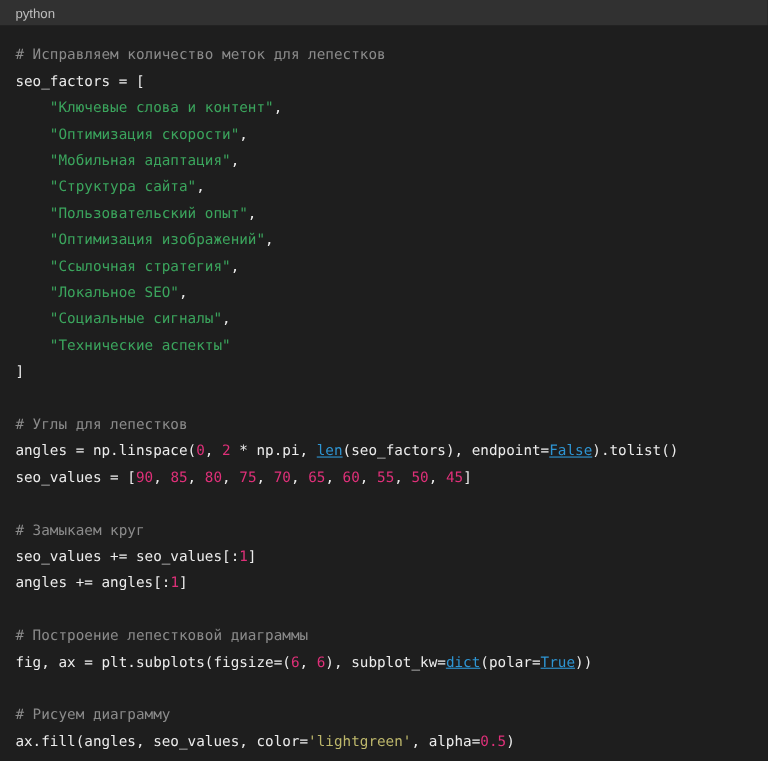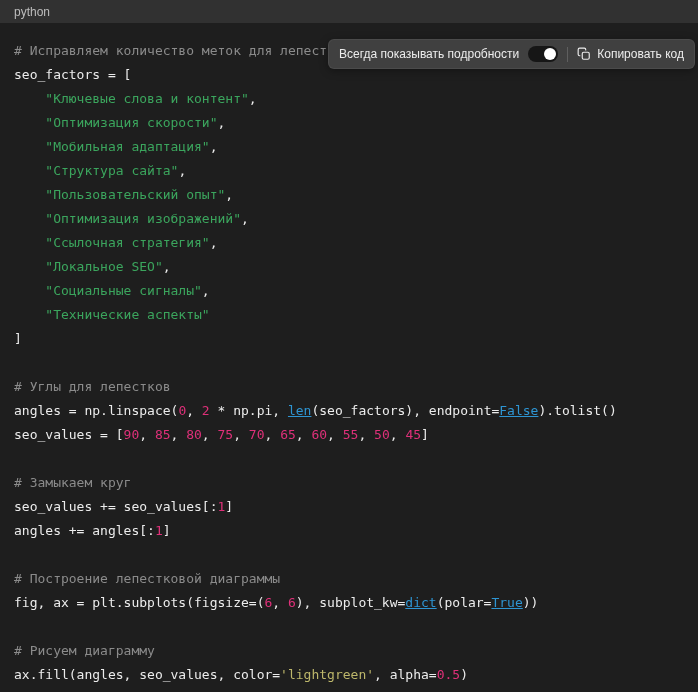--- a/index.html
+++ b/index.html
@@ -65,30 +65,14 @@
 <body>
 
 <div class="window">
 
   <div class="code-header">
     <span>python</span>
   </div>
 
   <div class="code-area"><div class="code-line"><span class="tok-comment"># Исправляем количество меток для лепестков</span></div><div class="code-line"><span class="tok-plain">seo_factors = [</span></div><div class="code-line"><span class="tok-plain">    </span><span class="tok-string">"Ключевые слова и контент"</span><span class="tok-plain">,</span></div><div class="code-line"><span class="tok-plain">    </span><span class="tok-string">"Оптимизация скорости"</span><span class="tok-plain">,</span></div><div class="code-line"><span class="tok-plain">    </span><span class="tok-string">"Мобильная адаптация"</span><span class="tok-plain">,</span></div><div class="code-line"><span class="tok-plain">    </span><span class="tok-string">"Структура сайта"</span><span class="tok-plain">,</span></div><div class="code-line"><span class="tok-plain">    </span><span class="tok-string">"Пользовательский опыт"</span><span class="tok-plain">,</span></div><div class="code-line"><span class="tok-plain">    </span><span class="tok-string">"Оптимизация изображений"</span><span class="tok-plain">,</span></div><div class="code-line"><span class="tok-plain">    </span><span class="tok-string">"Ссылочная стратегия"</span><span class="tok-plain">,</span></div><div class="code-line"><span class="tok-plain">    </span><span class="tok-string">"Локальное SEO"</span><span class="tok-plain">,</span></div><div class="code-line"><span class="tok-plain">    </span><span class="tok-string">"Социальные сигналы"</span><span class="tok-plain">,</span></div><div class="code-line"><span class="tok-plain">    </span><span class="tok-string">"Технические аспекты"</span></div><div class="code-line"><span class="tok-plain">]</span></div><div class="code-line">&nbsp;</div><div class="code-line"><span class="tok-comment"># Углы для лепестков</span></div><div class="code-line"><span class="tok-plain">angles = np.linspace(</span><span class="tok-number">0</span><span class="tok-plain">, </span><span class="tok-number">2</span><span class="tok-plain"> * np.pi, </span><span class="tok-keyword">len</span><span class="tok-plain">(seo_factors), endpoint=</span><span class="tok-keyword">False</span><span class="tok-plain">).tolist()</span></div><div class="code-line"><span class="tok-plain">seo_values = [</span><span class="tok-number">90</span><span class="tok-plain">, </span><span class="tok-number">85</span><span class="tok-plain">, </span><span class="tok-number">80</span><span class="tok-plain">, </span><span class="tok-number">75</span><span class="tok-plain">, </span><span class="tok-number">70</span><span class="tok-plain">, </span><span class="tok-number">65</span><span class="tok-plain">, </span><span class="tok-number">60</span><span class="tok-plain">, </span><span class="tok-number">55</span><span class="tok-plain">, </span><span class="tok-number">50</span><span class="tok-plain">, </span><span class="tok-number">45</span><span class="tok-plain">]</span></div><div class="code-line">&nbsp;</div><div class="code-line"><span class="tok-comment"># Замыкаем круг</span></div><div class="code-line"><span class="tok-plain">seo_values += seo_values[:</span><span class="tok-number">1</span><span class="tok-plain">]</span></div><div class="code-line"><span class="tok-plain">angles += angles[:</span><span class="tok-number">1</span><span class="tok-plain">]</span></div><div class="code-line">&nbsp;</div><div class="code-line"><span class="tok-comment"># Построение лепестковой диаграммы</span></div><div class="code-line"><span class="tok-plain">fig, ax = plt.subplots(figsize=(</span><span class="tok-number">6</span><span class="tok-plain">, </span><span class="tok-number">6</span><span class="tok-plain">), subplot_kw=</span><span class="tok-keyword">dict</span><span class="tok-plain">(polar=</span><span class="tok-keyword">True</span><span class="tok-plain">))</span></div><div class="code-line">&nbsp;</div><div class="code-line"><span class="tok-comment"># Рисуем диаграмму</span></div><div class="code-line"><span class="tok-plain">ax.fill(angles, seo_values, color=</span><span class="tok-string_alt">'lightgreen'</span><span class="tok-plain">, alpha=</span><span class="tok-number">0.5</span><span class="tok-plain">)</span></div></div>
 
-  <div class="toolbar">
-    <span class="toolbar-label">Всегда показывать подробности</span>
-    <div class="toggle on">
-      <div class="knob"></div>
-    </div>
-    <div class="divider"></div>
-    <button class="copy-btn">
-      <span class="copy-icon">
-        <svg viewBox="0 0 24 24" aria-hidden="true">
-          <rect x="9" y="9" width="12" height="12" rx="2.5"></rect>
-          <path d="M5 15H4.5A2.5 2.5 0 0 1 2 12.5v-8A2.5 2.5 0 0 1 4.5 2h8A2.5 2.5 0 0 1 15 4.5V5"></path>
-        </svg>
-      </span>
-      <span>Копировать код</span>
-    </button>
-  </div>
 
 </div>
 
 </body></html>

